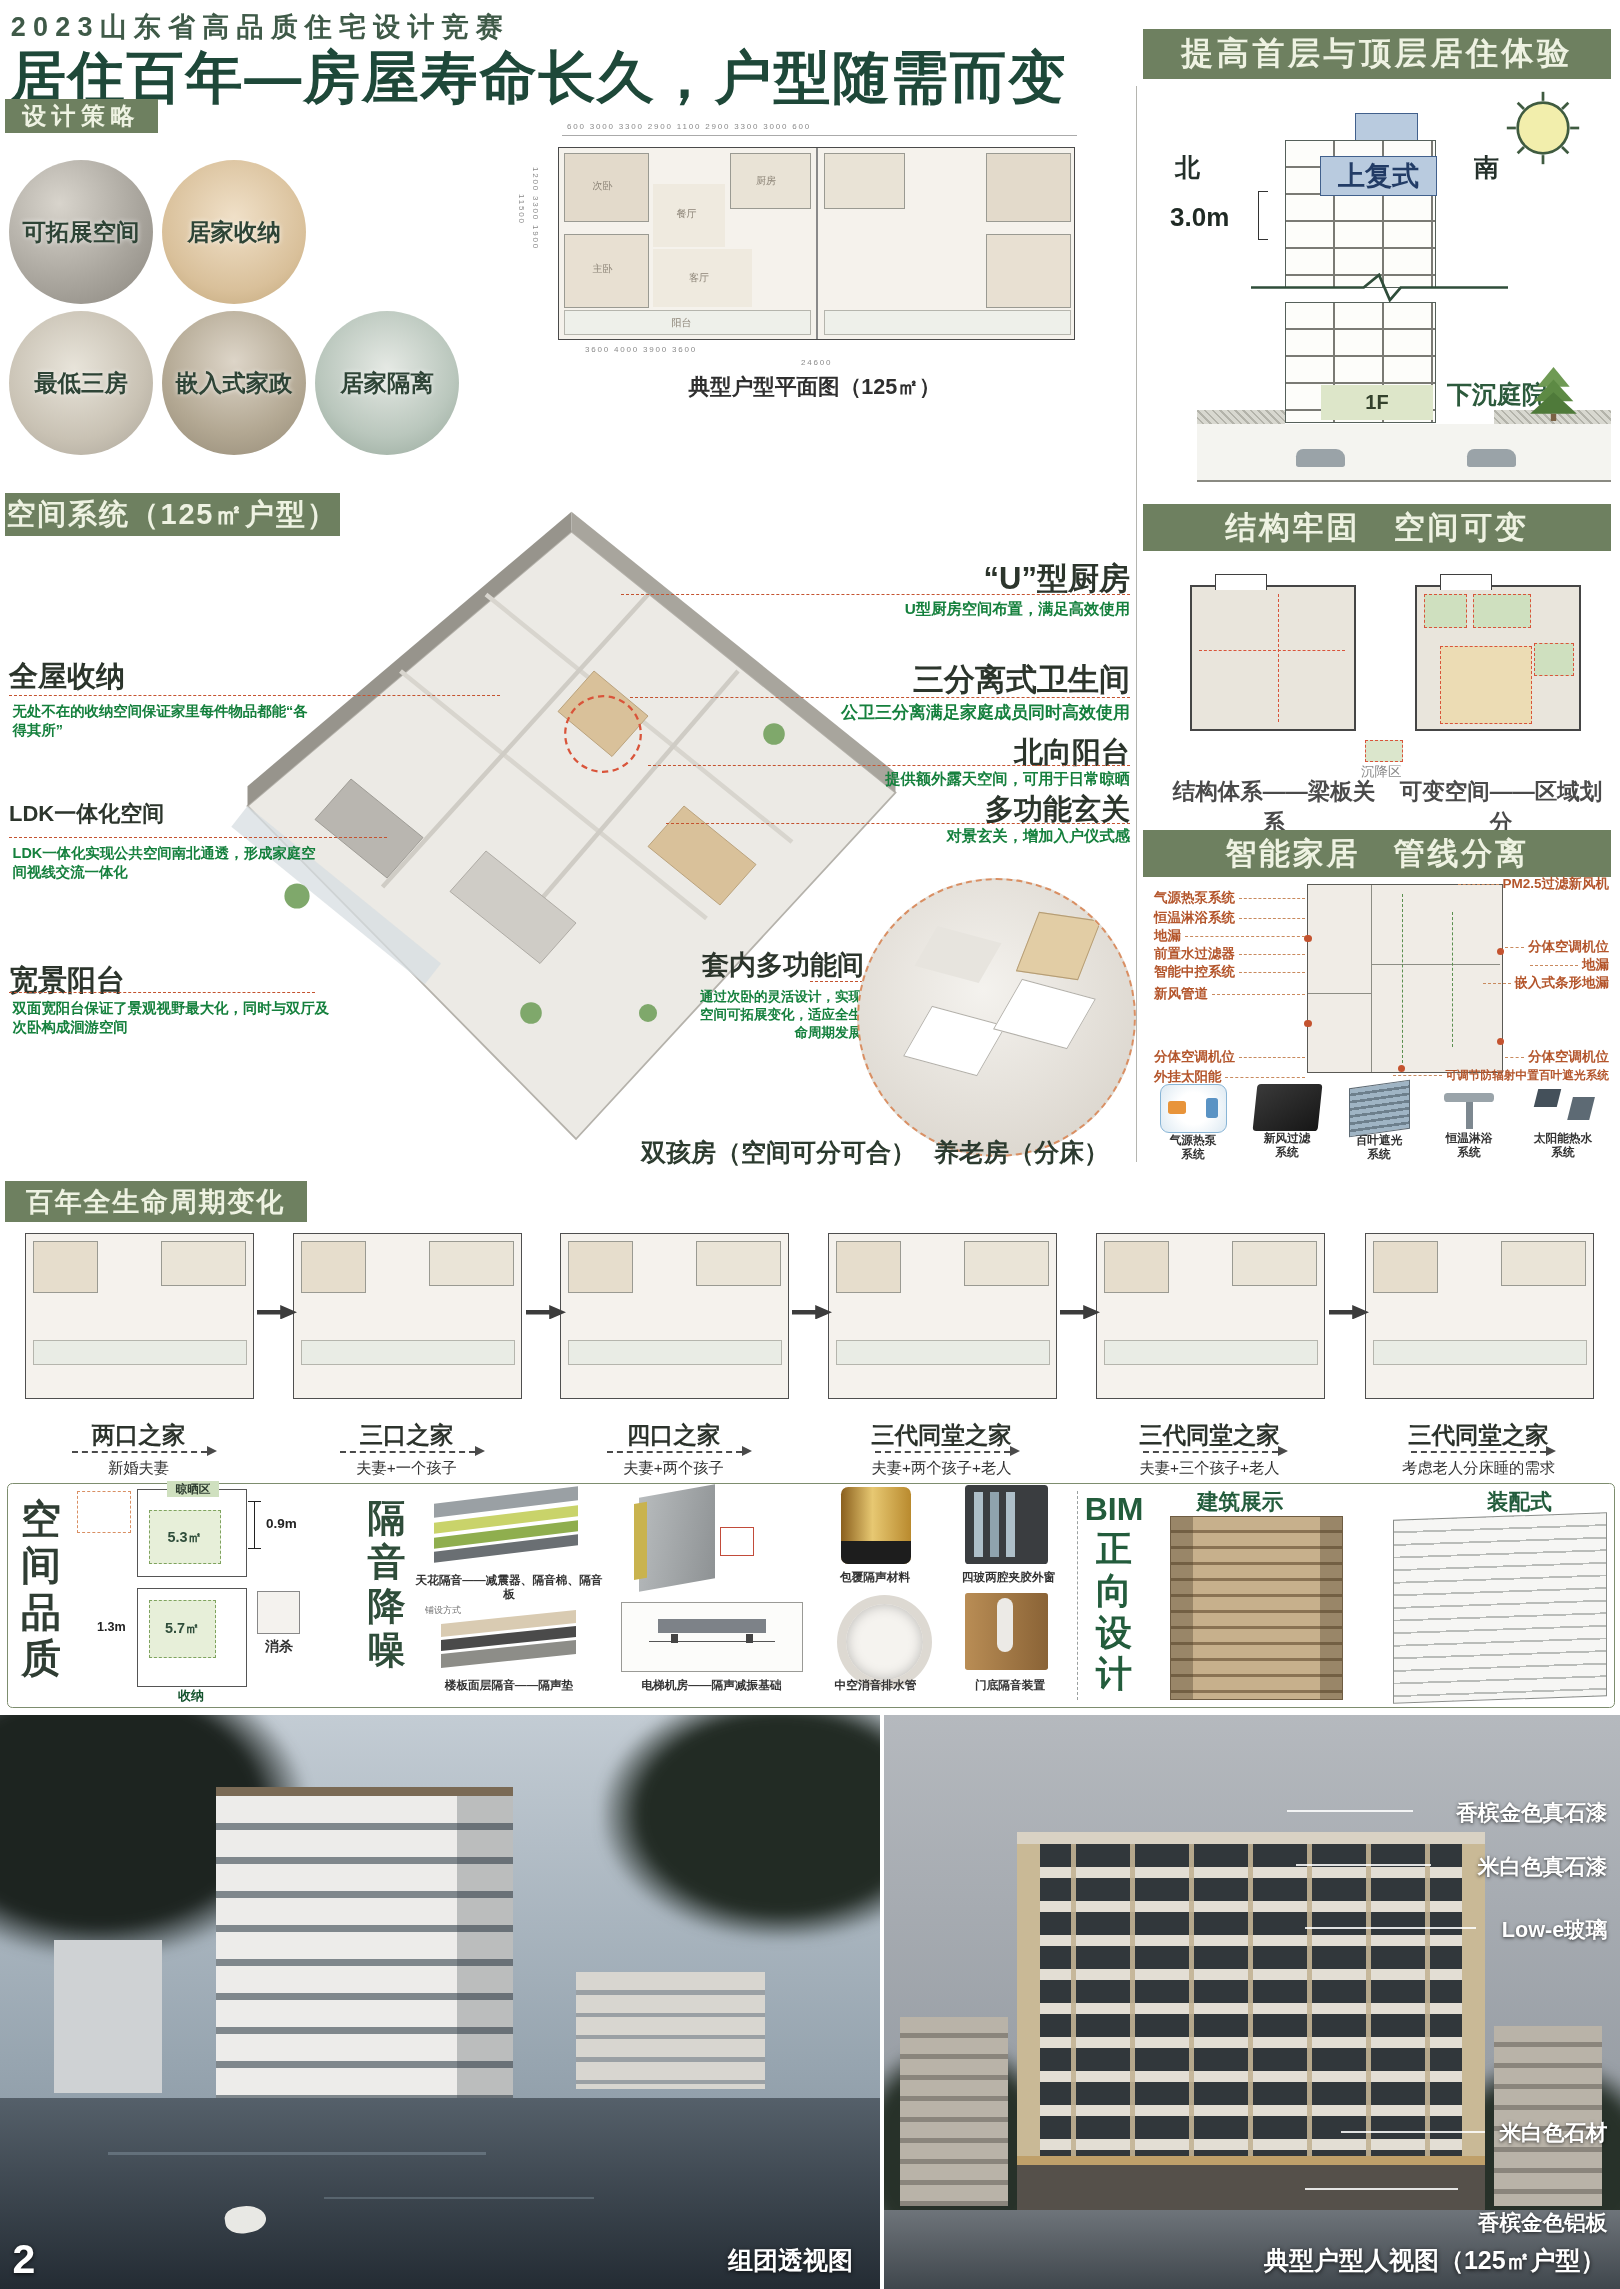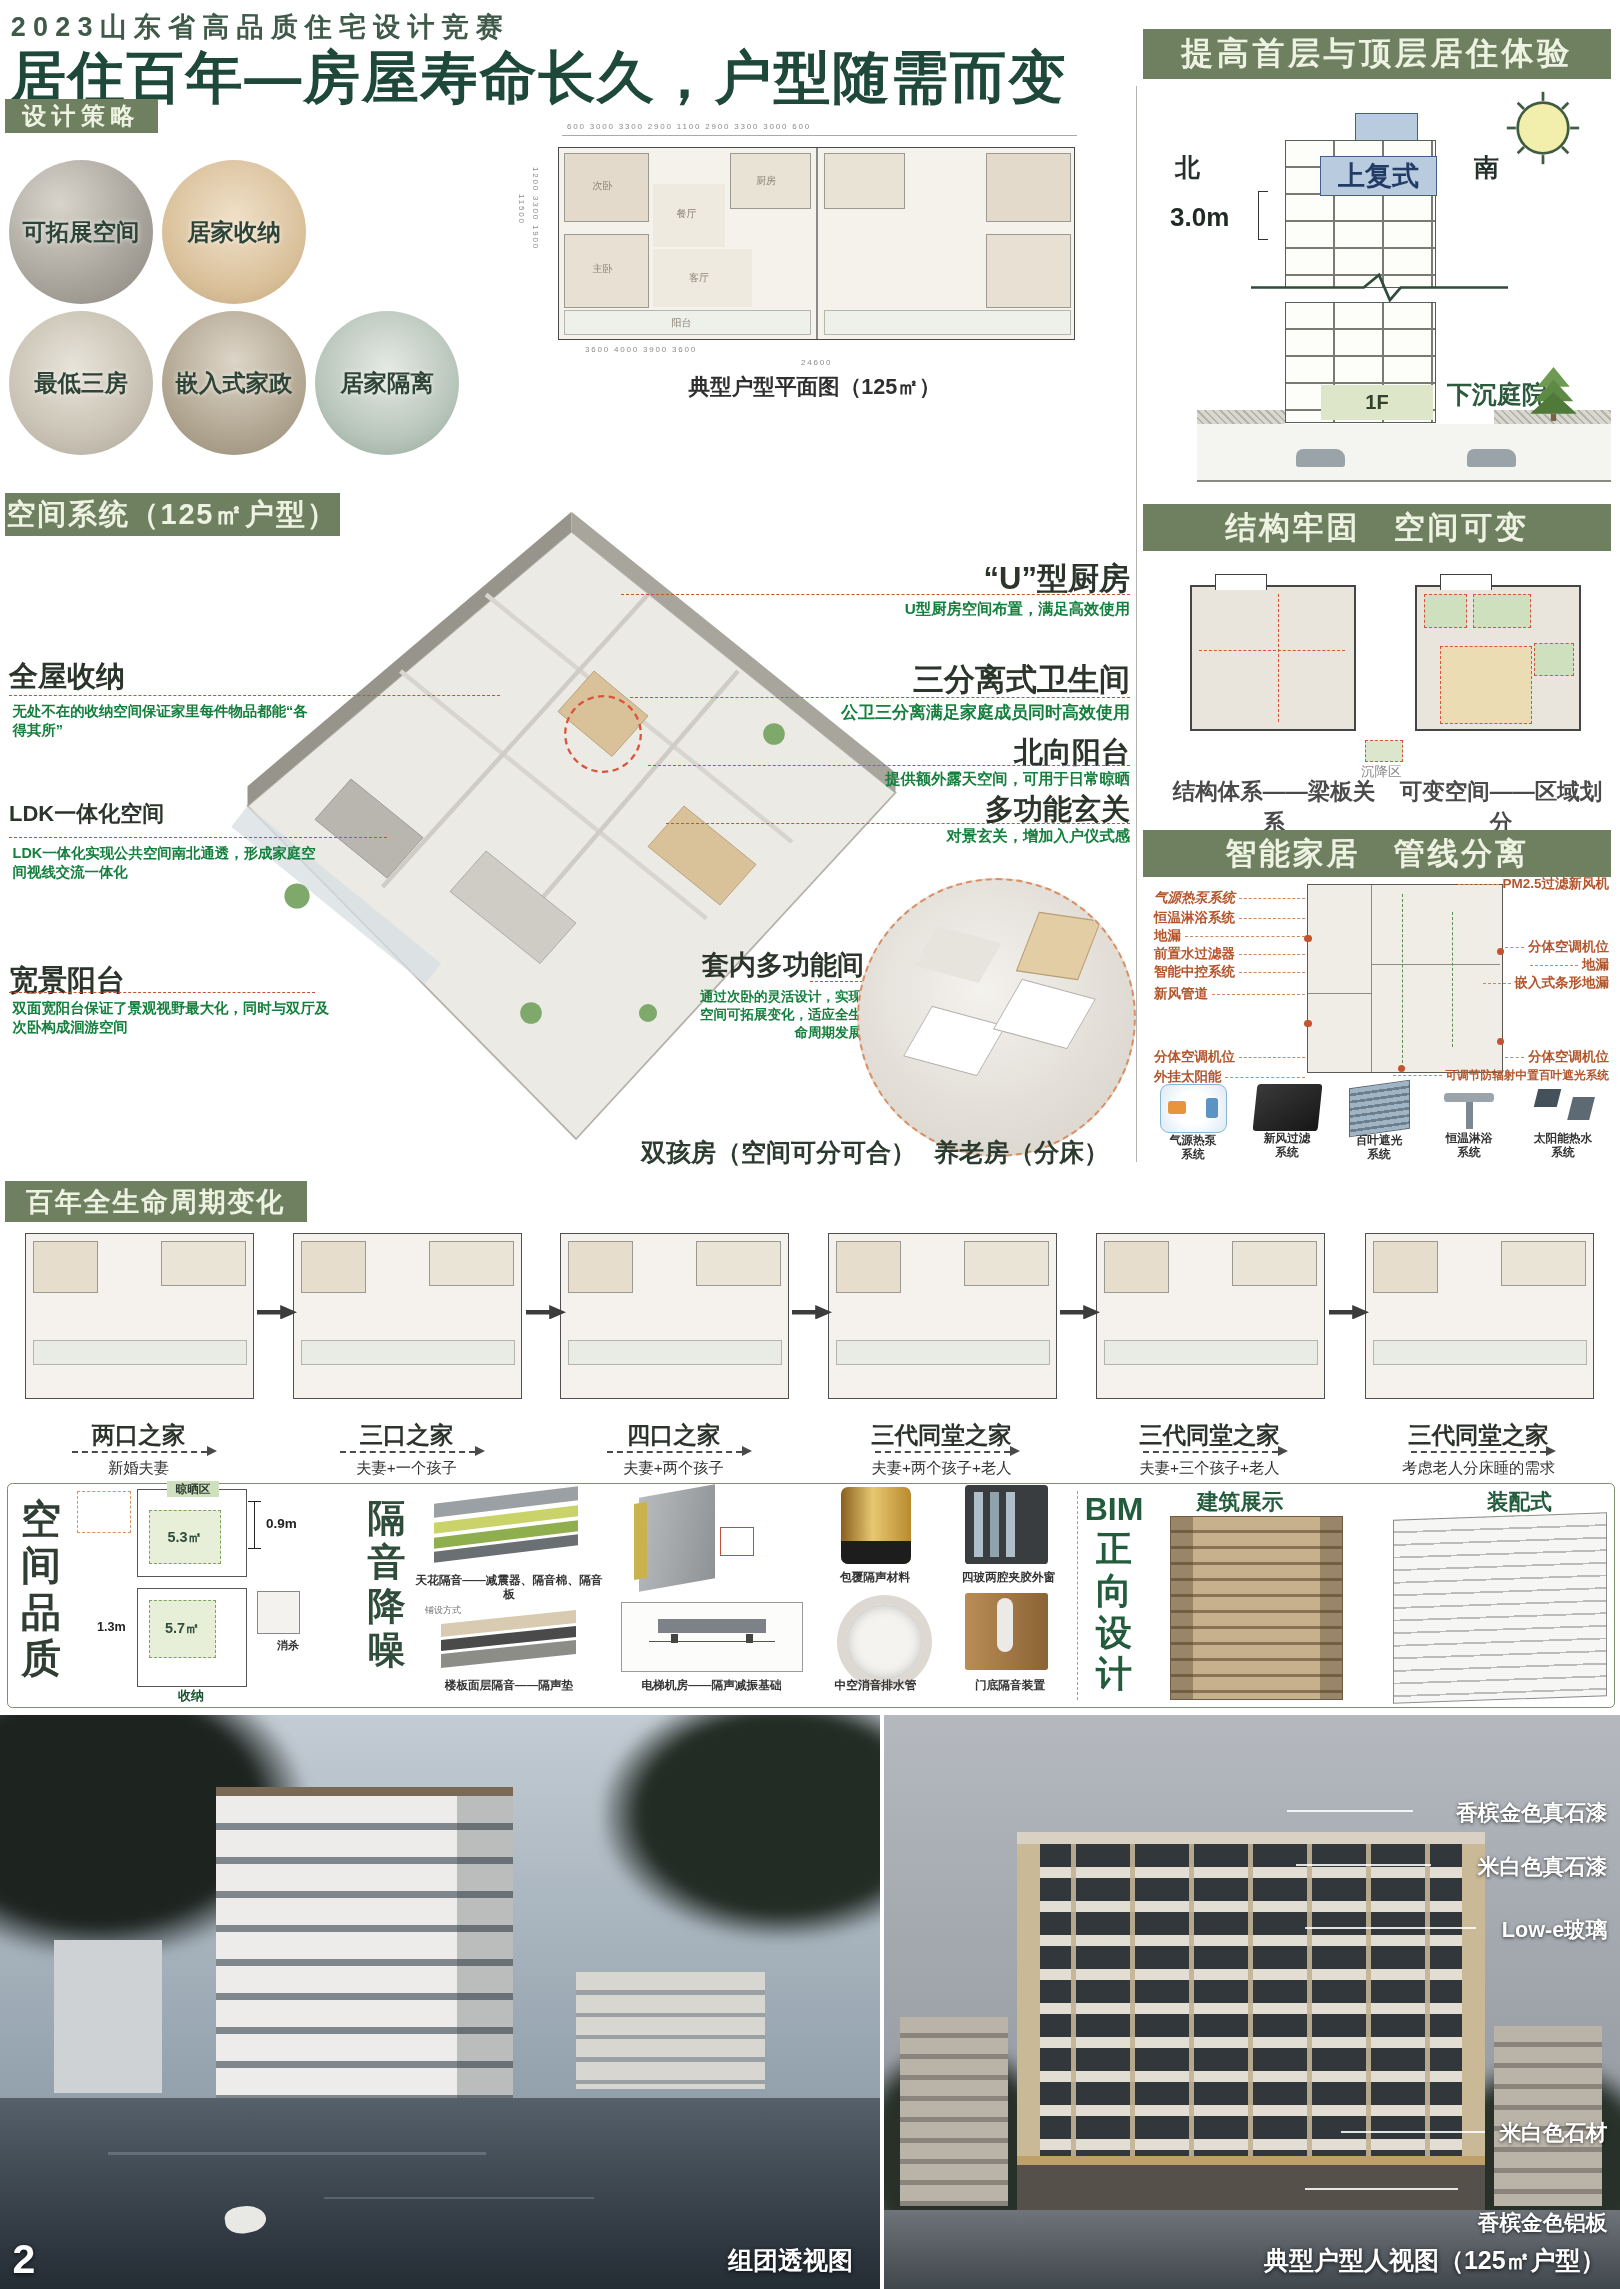--- a/index.html
+++ b/index.html
@@ -169,21 +169,21 @@
     <div class="a" style="left:0;top:108px;width:63px;border-top:1.8px solid #8d8d85;"></div>
     <div class="a" style="left:94px;top:9px;height:169px;border-left:1.8px dashed #5a8f4f;"></div>
     <div class="a" style="left:144px;top:27px;height:135px;border-left:1.8px dashed #5a8f4f;"></div>
     <div class="a" style="left:-3.6px;top:50px;width:7.2px;height:7.2px;border-radius:50%;background:#c4532f;"></div>
     <div class="a" style="left:-3.6px;top:135px;width:7.2px;height:7.2px;border-radius:50%;background:#c4532f;"></div>
     <div class="a" style="left:189px;top:63px;width:7.2px;height:7.2px;border-radius:50%;background:#c4532f;"></div>
     <div class="a" style="left:189px;top:153px;width:7.2px;height:7.2px;border-radius:50%;background:#c4532f;"></div>
     <div class="a" style="left:90px;top:180px;width:7.2px;height:7.2px;border-radius:50%;background:#c4532f;"></div>
   </div>
 
-  <div class="a olabel" style="left:1154px;top:889px;width:151px;font-style:italic;">
+  <div class="a olabel" style="left:1154px;top:889px;width:151px;">
       <span>气源热泵系统</span>
       <i class="fill"></i>
     </div>
   <div class="a olabel" style="left:1154px;top:909px;width:151px;">
       <span>恒温淋浴系统</span>
       <i class="fill"></i>
     </div>
   <div class="a olabel" style="left:1154px;top:927px;width:151px;">
       <span>地漏</span>
       <i class="fill"></i>
@@ -399,21 +399,21 @@
   </div>
   <div class="a" style="left:254px;top:1501px;width:0;height:47px;border-left:1.8px solid #222;"></div>
   <div class="a" style="left:248px;top:1501px;width:12.6px;border-top:1.8px solid #222;"></div>
   <div class="a" style="left:248px;top:1548px;width:12.6px;border-top:1.8px solid #222;"></div>
   <div class="a" style="left:266px;top:1516px;font-size:13.5px;font-weight:bold;color:#222;">0.9m</div>
   <div class="a" style="left:137px;top:1588px;width:108px;height:97px;border:1.8px solid #555;background:#fff;">
     <div style="position:absolute;left:10.8px;top:10.8px;width:65px;height:56px;background:#e7efd9;border:1.8px dashed #7fa35e;display:flex;align-items:center;justify-content:center;font-size:14.4px;font-weight:bold;color:#2f4d3a;">5.7㎡</div>
   </div>
   <div class="a" style="left:97px;top:1620px;font-size:12.6px;font-weight:bold;color:#222;">1.3m</div>
   <div class="a" style="left:257px;top:1591px;width:41px;height:41px;border:0.9px solid #888;background:#f4f2ee;"></div>
-  <div class="a" style="left:259px;top:1638px;width:40px;text-align:right;font-size:11px;font-weight:bold;color:#333;">消杀</div>
+  <div class="a" style="left:259px;top:1638px;width:40px;text-align:center;font-size:14px;font-weight:bold;color:#333;">消杀</div>
   <div class="a" style="left:137px;top:1687px;width:108px;text-align:center;font-size:13px;font-weight:bold;color:#14532d;">收纳</div>
 
   <div class="a vhead" style="left:362px;top:1496px;width:49px;font-size:38px;color:#2f4d3a;">
     <span>隔</span>
     <span>音</span>
     <span>降</span>
     <span>噪</span>
   </div>
 
   <div class="a" style="left:425px;top:1491px;width:167px;height:79px;">

